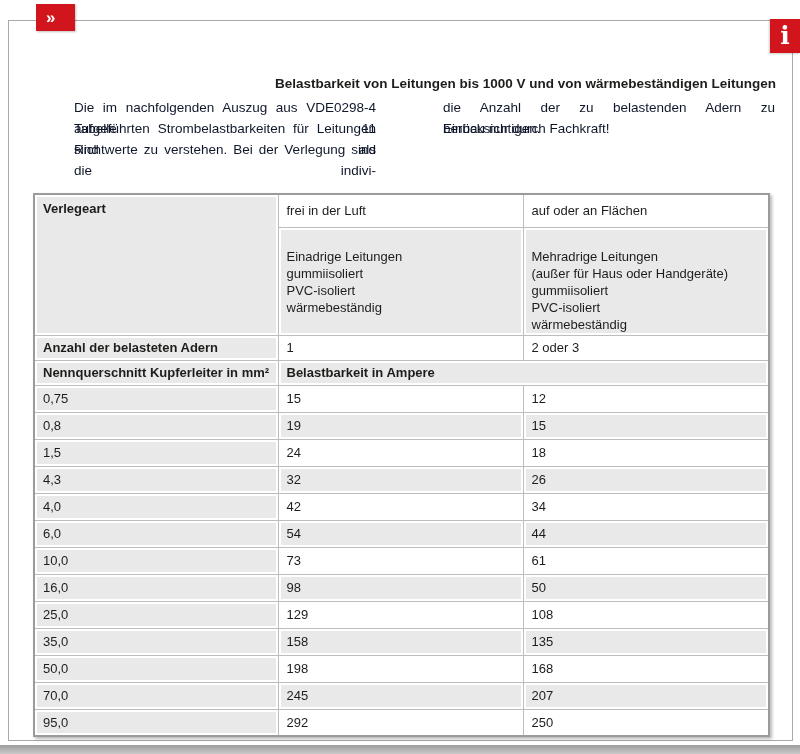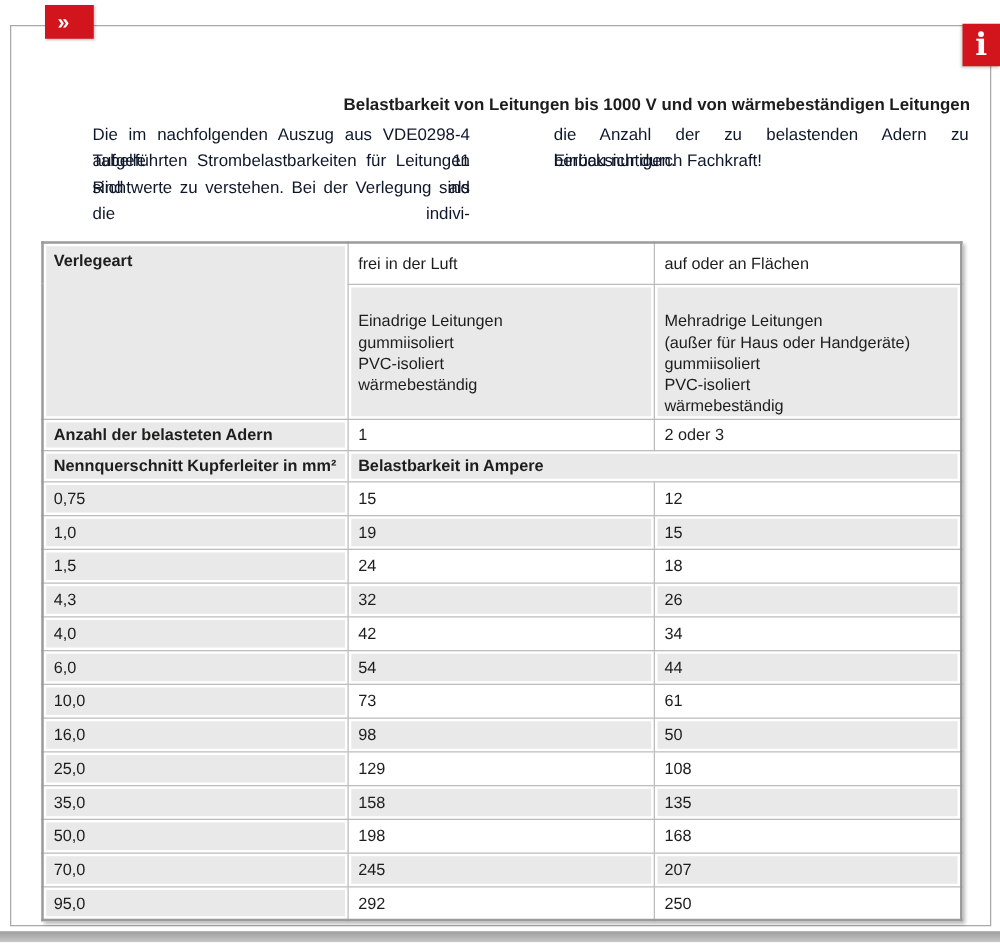--- a/index.html
+++ b/index.html
@@ -129,21 +129,21 @@
           <td class="g b">Nennquerschnitt Kupferleiter in mm²</td>
           <td class="g b" colspan="2">Belastbarkeit in Ampere</td>
         </tr>
 
         <tr class="rd">
           <td class="g">0,75</td>
           <td>15</td>
           <td>12</td>
         </tr>
         <tr class="rd">
-          <td class="g">1,0</td>
+          <td class="g">0,8</td>
           <td class="g">19</td>
           <td class="g">15</td>
         </tr>
         <tr class="rd">
           <td class="g">1,5</td>
           <td>24</td>
           <td>18</td>
         </tr>
         <tr class="rd">
           <td class="g">4,3</td>

